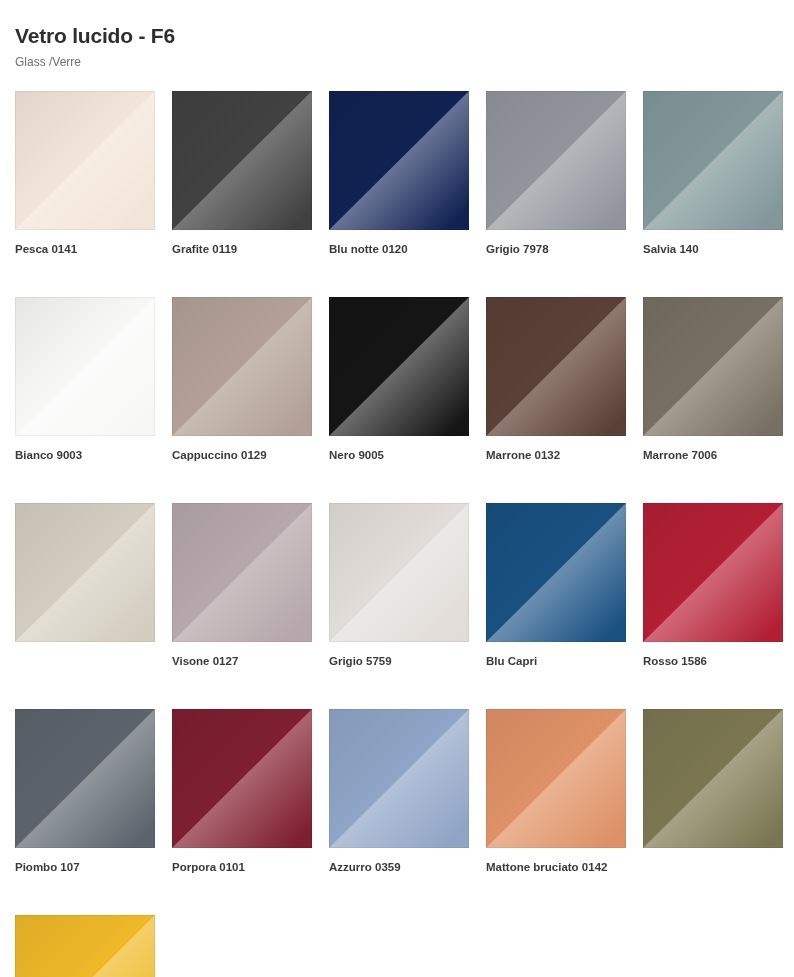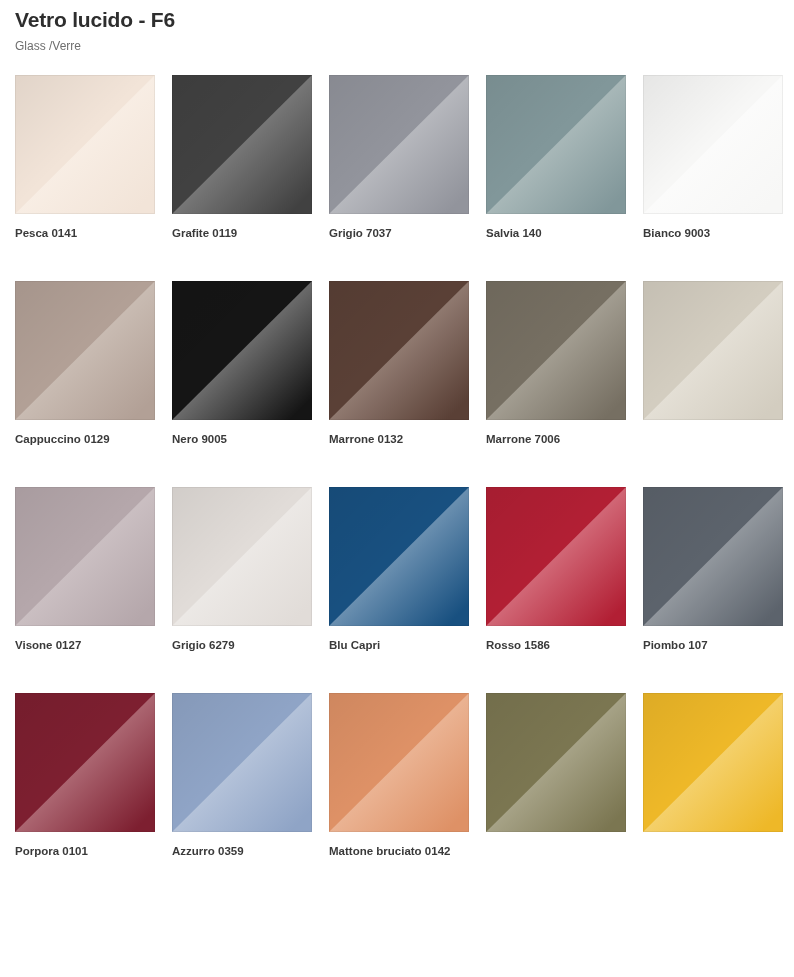--- a/index.html
+++ b/index.html
@@ -17,21 +17,21 @@
   }
   .page {
     position: relative;
     width: 794px;
     height: 977px;
     box-sizing: border-box;
     padding: 0 15px;
   }
   .page-title {
     margin: 0;
-    padding-top: 6px;
+    padding-top: 22px;
     font-size: 21px;
     font-weight: bold;
     letter-spacing: -0.2px;
     color: #2e2e2e;
     line-height: 28px;
   }
   .page-subtitle {
     margin: 0;
     padding-top: 4px;
     font-size: 12px;
@@ -114,26 +114,35 @@
         <div class="swatch-chip">
           <div class="chip-base" style="background: rgb(65, 65, 65);"></div>
           <div class="chip-gloss" style="background: linear-gradient(135deg, rgb(169, 169, 169) 0%, rgb(169, 169, 169) 10%, rgb(65, 65, 65) 92%);"></div>
           <div class="chip-shade"></div>
           <div class="chip-edge"></div>
         </div>
         <p class="swatch-label">Grafite 0119</p>
       </div>
       <div class="swatch-cell">
         <div class="swatch-chip">
+          <div class="chip-base" style="background: rgb(17, 34, 82);"></div>
+          <div class="chip-gloss" style="background: linear-gradient(135deg, rgb(185, 194, 214) 0%, rgb(185, 194, 214) 10%, rgb(17, 34, 82) 92%);"></div>
+          <div class="chip-shade"></div>
+          <div class="chip-edge"></div>
+        </div>
+        <p class="swatch-label">Blu notte 0120</p>
+      </div>
+      <div class="swatch-cell">
+        <div class="swatch-chip">
           <div class="chip-base" style="background: rgb(146, 148, 156);"></div>
           <div class="chip-gloss" style="background: linear-gradient(135deg, rgb(216, 217, 220) 0%, rgb(216, 217, 220) 10%, rgb(146, 148, 156) 92%);"></div>
           <div class="chip-shade"></div>
           <div class="chip-edge"></div>
         </div>
-        <p class="swatch-label">Grigio 7037</p>
+        <p class="swatch-label">Grigio 7978</p>
       </div>
       <div class="swatch-cell">
         <div class="swatch-chip">
           <div class="chip-base" style="background: rgb(129, 151, 154);"></div>
           <div class="chip-gloss" style="background: linear-gradient(135deg, rgb(204, 214, 212) 0%, rgb(204, 214, 212) 10%, rgb(129, 151, 154) 92%);"></div>
           <div class="chip-shade"></div>
           <div class="chip-edge"></div>
         </div>
         <p class="swatch-label">Salvia 140</p>
       </div>
@@ -199,21 +208,21 @@
         </div>
         <p class="swatch-label">Visone 0127</p>
       </div>
       <div class="swatch-cell">
         <div class="swatch-chip">
           <div class="chip-base" style="background: rgb(225, 220, 216);"></div>
           <div class="chip-gloss" style="background: linear-gradient(135deg, rgb(246, 244, 242) 0%, rgb(246, 244, 242) 10%, rgb(225, 220, 216) 92%);"></div>
           <div class="chip-shade"></div>
           <div class="chip-edge"></div>
         </div>
-        <p class="swatch-label">Grigio 6279</p>
+        <p class="swatch-label">Grigio 5759</p>
       </div>
       <div class="swatch-cell">
         <div class="swatch-chip">
           <div class="chip-base" style="background: rgb(24, 80, 128);"></div>
           <div class="chip-gloss" style="background: linear-gradient(135deg, rgb(184, 203, 221) 0%, rgb(184, 203, 221) 10%, rgb(24, 80, 128) 92%);"></div>
           <div class="chip-shade"></div>
           <div class="chip-edge"></div>
         </div>
         <p class="swatch-label">Blu Capri</p>
       </div>

